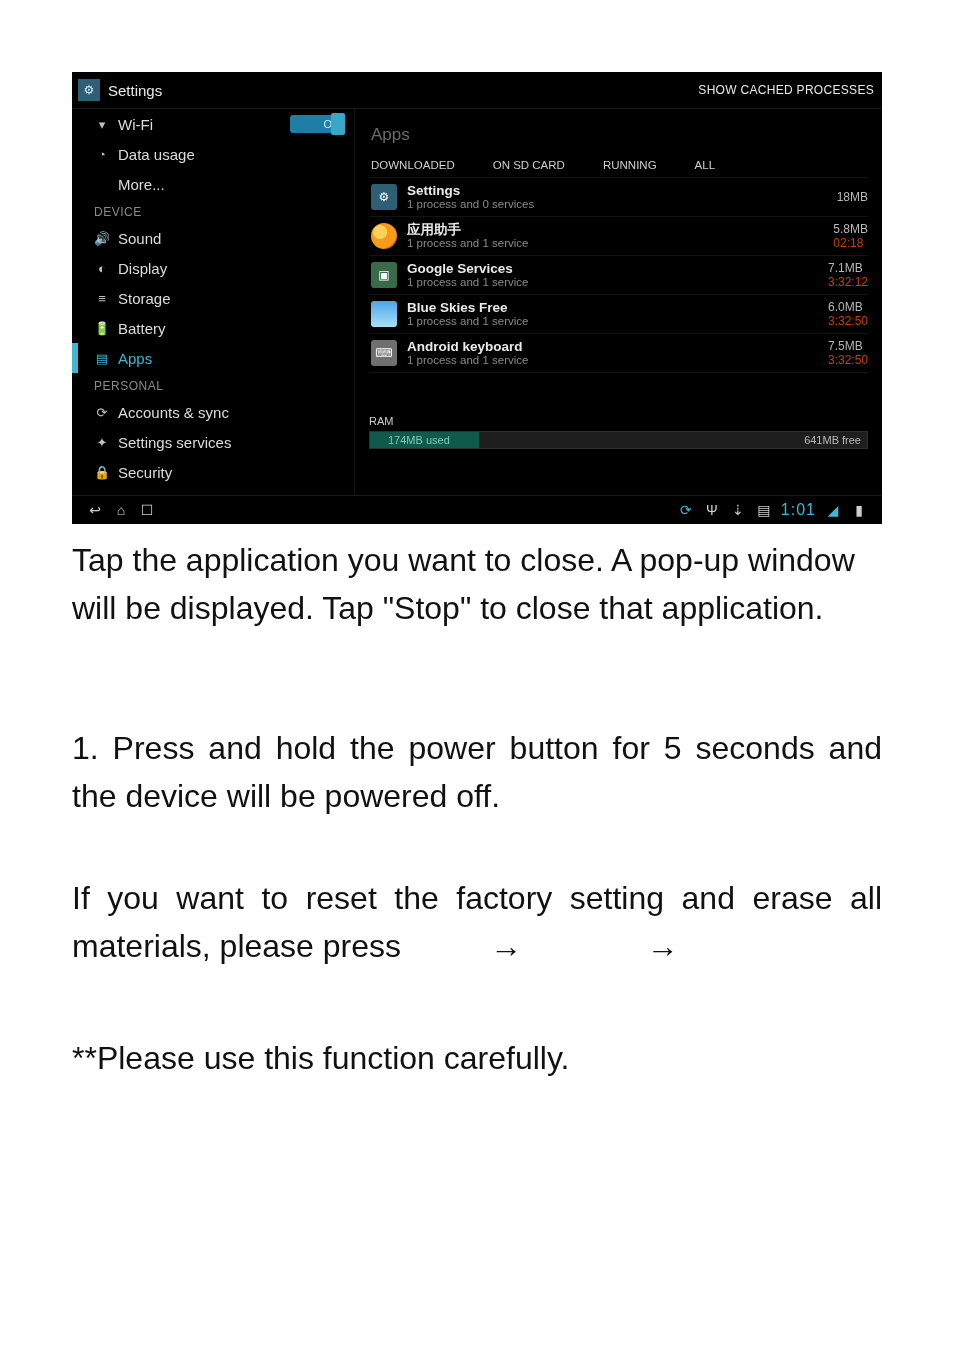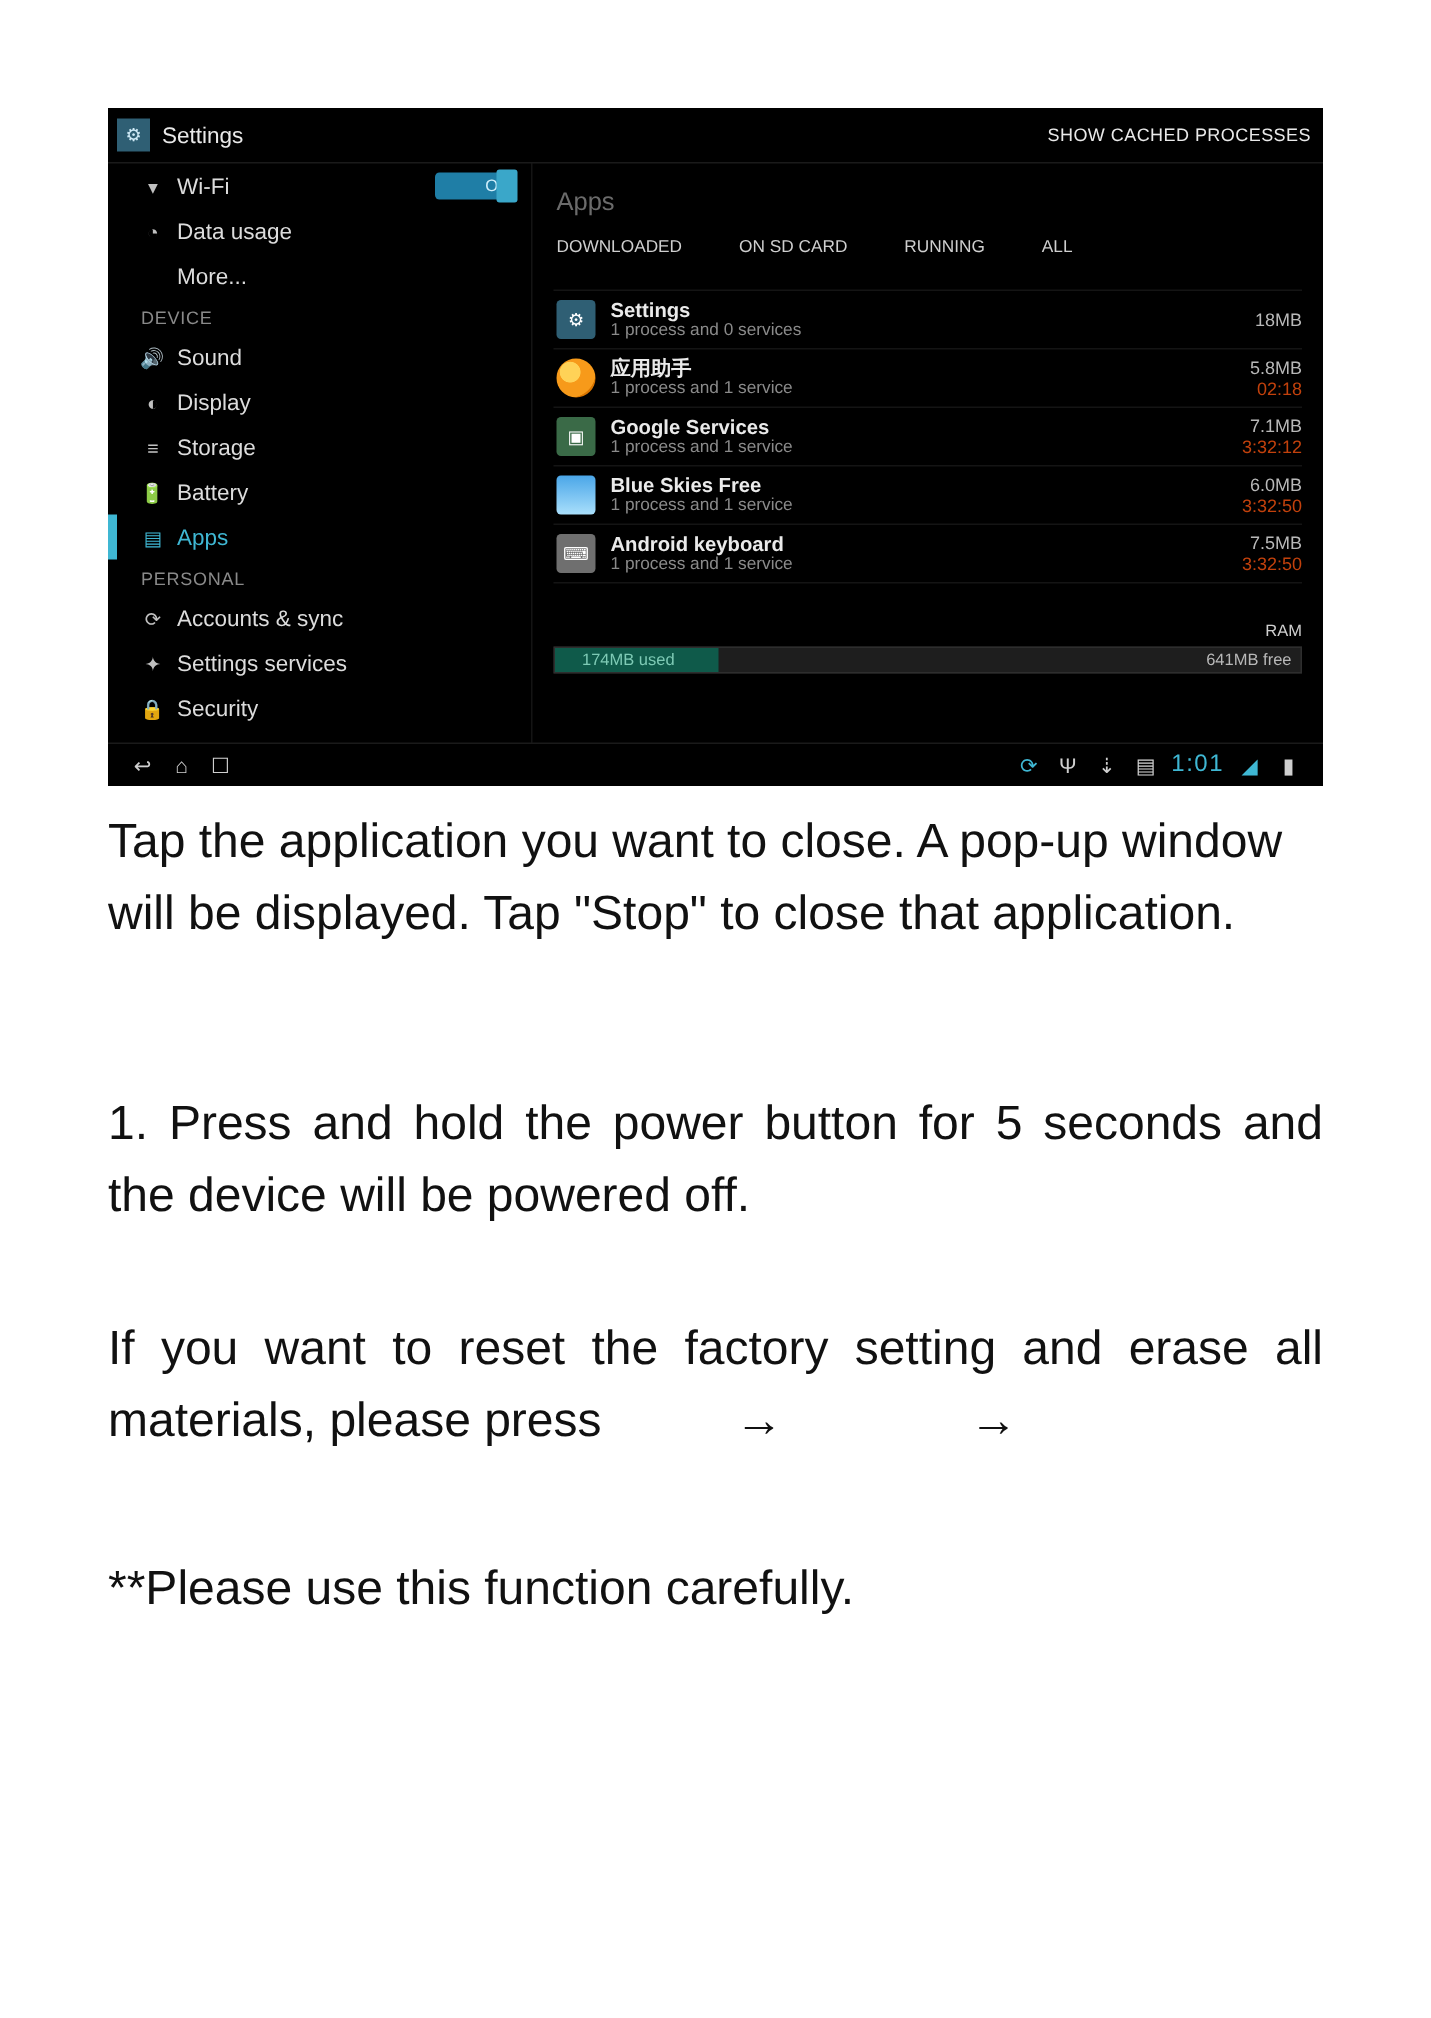--- a/index.html
+++ b/index.html
@@ -15,37 +15,37 @@
   .side-row{display:flex;align-items:center;height:30px;padding:0 10px 0 46px;position:relative;color:#dcdcdc;font-size:15px}
   .side-row .ico{position:absolute;left:22px;top:50%;transform:translateY(-50%);width:16px;height:16px;display:flex;align-items:center;justify-content:center;color:#c0c0c0;font-size:13px}
   .side-row.sel{color:#3fb7d3}
   .side-row.sel::before{content:"";position:absolute;left:0;top:0;width:6px;height:100%;background:#3fb7d3}
   .side-cat{padding:6px 10px 4px 22px;color:#8a8a8a;font-size:12px;letter-spacing:.5px}
   .side-row .end{margin-left:auto}
   .toggle{width:46px;height:18px;border-radius:3px;background:#1f7ea6;color:#cfeffb;font-size:11px;display:flex;align-items:center;justify-content:flex-end;padding:0 4px;position:relative}
   .toggle::before{content:"";position:absolute;right:-1px;top:-2px;width:14px;height:22px;border-radius:2px;background:#3aa7c9}
   .content{flex:1;display:flex;flex-direction:column;padding:0 14px 0 14px;position:relative}
   .content h2{color:#6b6b6b;font-size:17px;font-weight:normal;margin:16px 0 14px 2px}
-  .tabs{display:flex;gap:34px;color:#cfcfcf;font-size:11.5px;margin:0 0 22px 0}
+  .tabs{display:flex;gap:34px;color:#cfcfcf;font-size:11.5px;margin:0 0 6px 0}
   .tabs div{padding:0 2px}
   .list{border-top:1px solid rgba(255,255,255,.08)}
   .app{display:flex;align-items:center;height:38px;border-bottom:1px solid rgba(255,255,255,.08)}
   .app .aicon{width:26px;height:26px;margin:0 10px 0 2px;border-radius:3px;background:#2f5f74;display:flex;align-items:center;justify-content:center;color:#fff;font-size:12px}
   .app .aicon.globe{background:radial-gradient(circle at 35% 35%, #ffd257 0 28%, #f79a1a 30% 70%, #d97500 72% 100%);border-radius:50%}
   .app .aicon.sky{background:linear-gradient(#4aa6e8,#a9dffb)}
   .app .aicon.gsvc{background:#3a6a47}
   .app .aicon.kbd{background:#6f6f6f}
   .app .mid{display:flex;flex-direction:column;justify-content:center}
   .app .name{color:#eaeaea;font-size:13.5px;font-weight:bold;line-height:14px}
   .app .sub{color:#8a8a8a;font-size:11.5px;line-height:13px}
-  .app .right{margin-left:auto;text-align:right}
+  .app .right{margin-left:auto;text-align:left}
   .app .right .sz{color:#b8b8b8;font-size:12px}
   .app .right .tm{color:#c2410c;font-size:12px}
   .ramwrap{position:absolute;left:14px;right:14px;bottom:46px}
-  .ramlabel{color:#cfcfcf;font-size:11px;text-align:right;margin-bottom:4px}
+  .ramlabel{color:#cfcfcf;font-size:11px;text-align:left;margin-bottom:4px}
   .rambar{height:16px;background:#1e1e1e;border:1px solid #2e2e2e;position:relative;display:flex;align-items:center}
   .rambar .fill{position:absolute;left:0;top:0;height:100%;background:#0f5a4a;width:22%}
   .rambar .used{position:relative;z-index:1;color:#7ecab5;font-size:11px;margin-left:18px}
   .rambar .free{position:absolute;right:6px;color:#b8b8b8;font-size:11px}
   .navbar{height:28px;background:#000;border-top:1px solid #1a1a1a;display:flex;align-items:center;color:#a9a9a9;font-size:14px;padding:0 10px}
   .navbar .navico{width:26px;text-align:center;color:#cfcfcf}
   .navbar .spacer{flex:1}
   .navbar .clock{color:#3fb7d3;font-size:16px;letter-spacing:1px;margin:0 4px}
   .navbar .blue{color:#3fb7d3}
 

